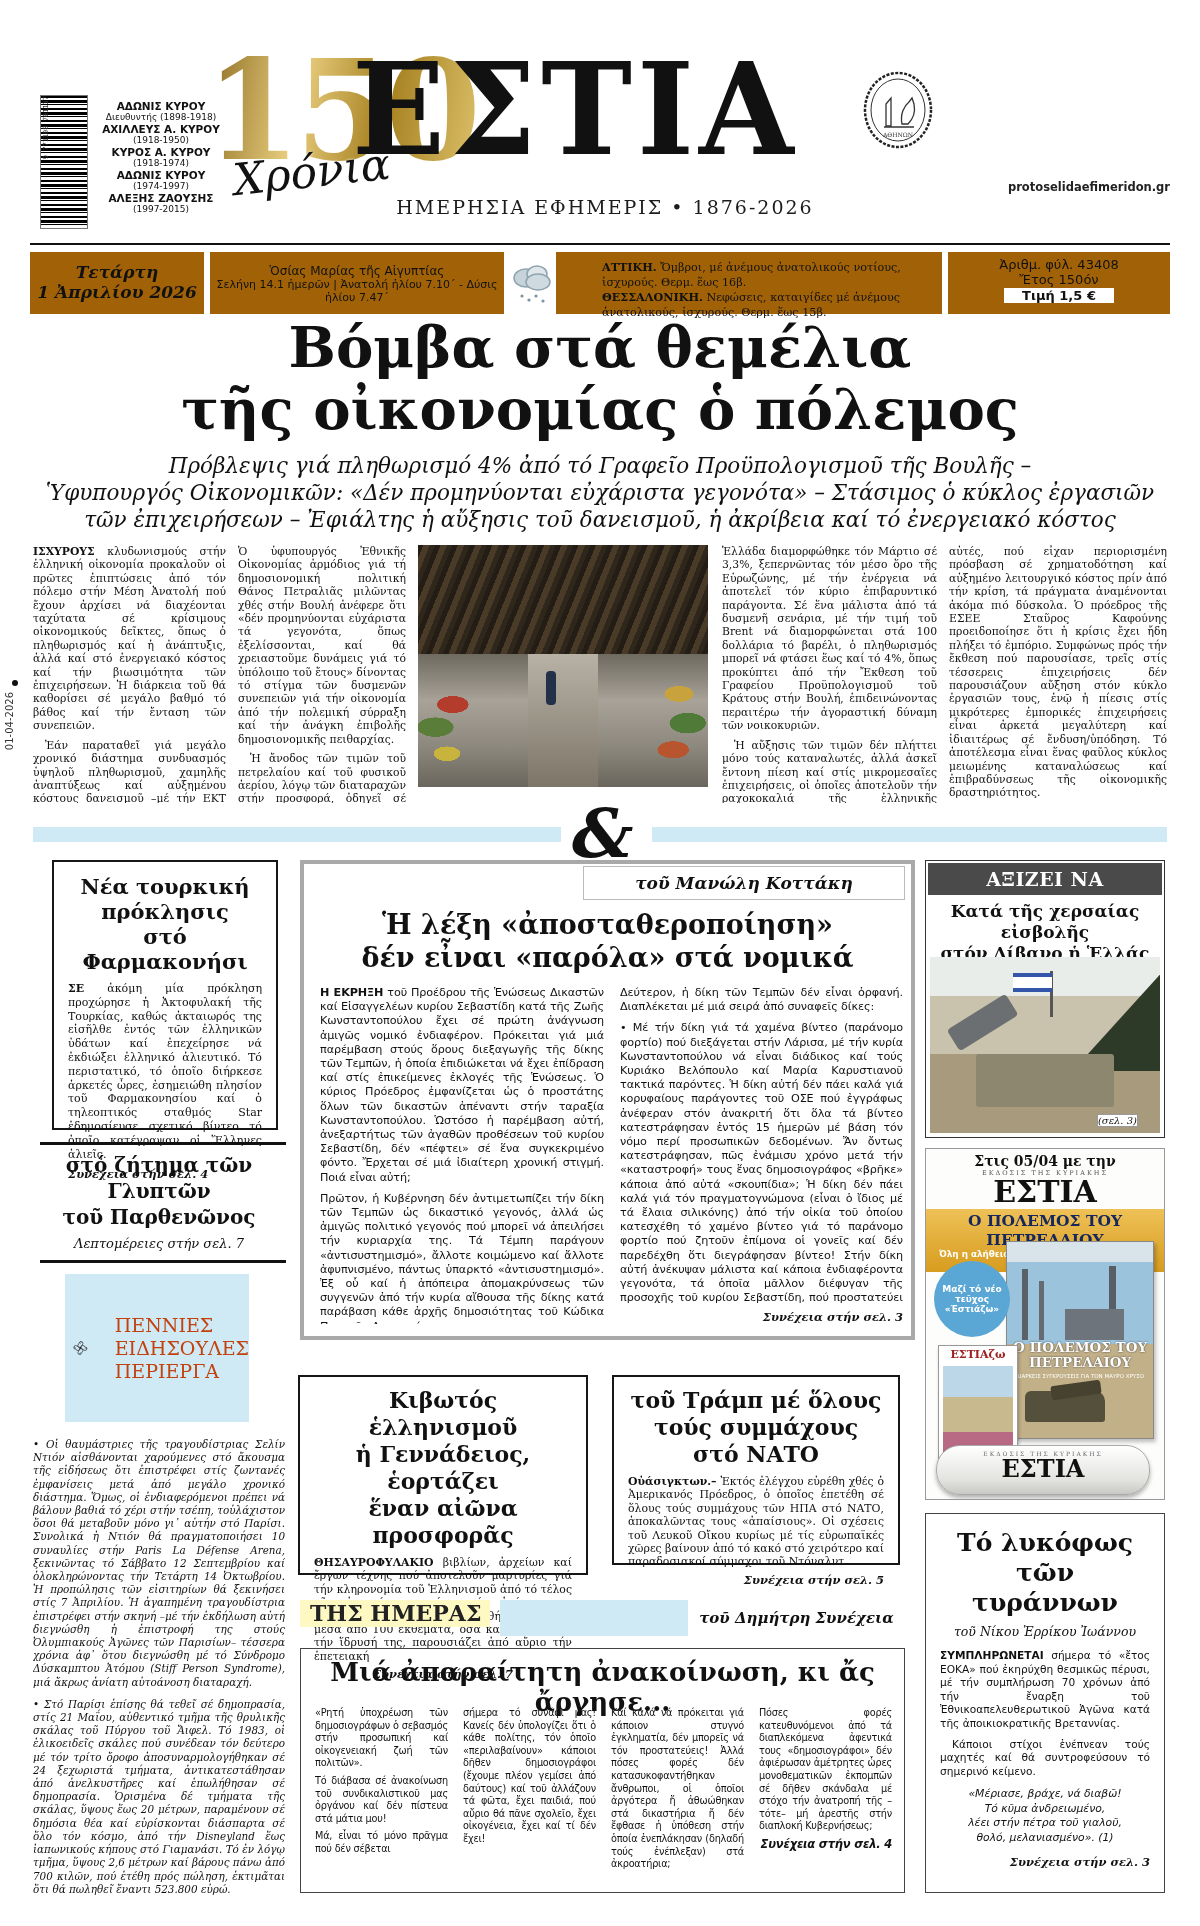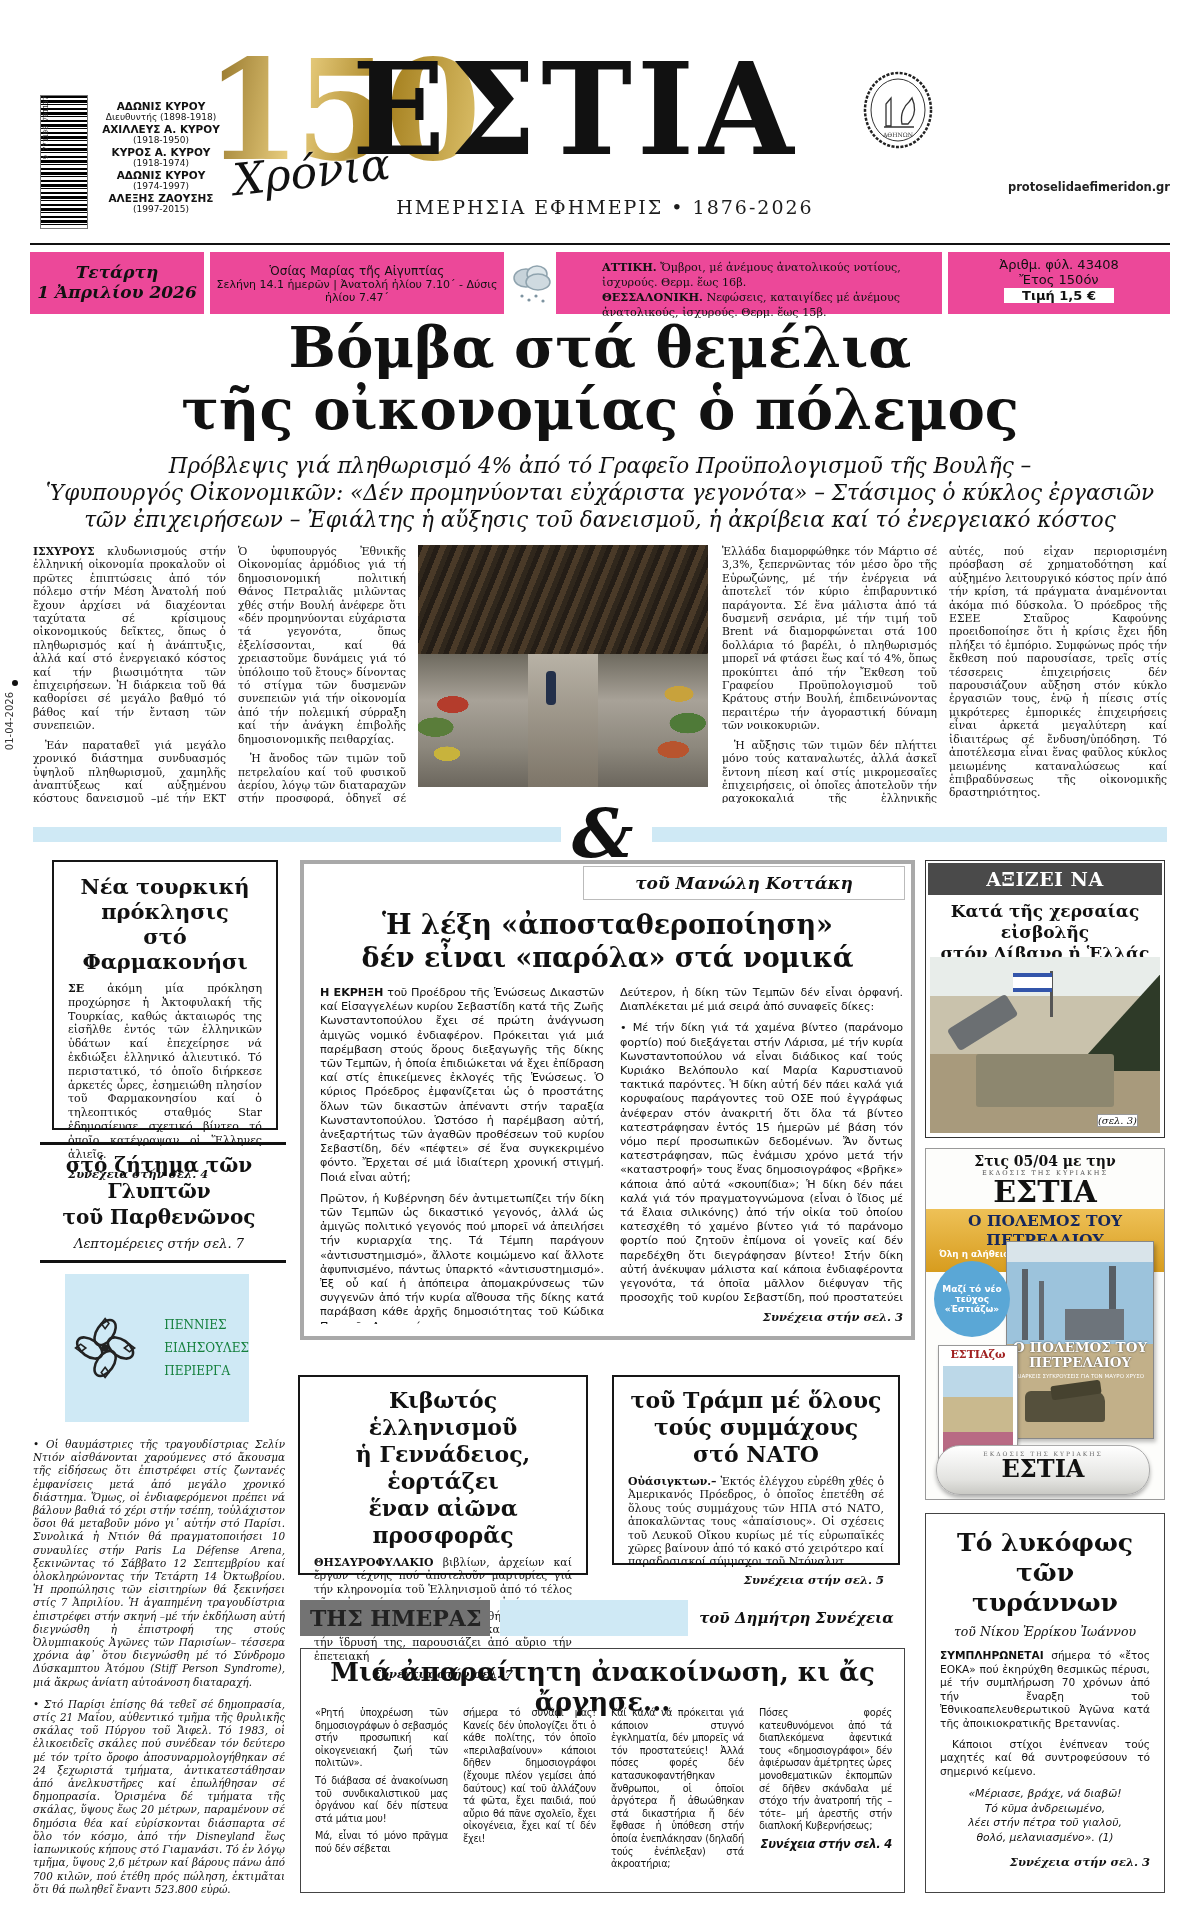--- a/index.html
+++ b/index.html
@@ -7,21 +7,21 @@
         font-family:"DejaVu Serif",serif;color:#111}
   .abs{position:absolute}
   .ser{font-family:"DejaVu Serif",serif}
   .san{font-family:"DejaVu Sans",sans-serif}
   .it{font-style:italic}
   .bd{font-weight:bold}
   .ct{text-align:center}
   .jt{text-align:justify}
   .ovh{overflow:hidden}
   .cont{font-weight:bold;font-style:italic;text-align:right;font-size:11.5px;margin-top:4px}
-  .blue{background:#ec4899}
+  .blue{background:#a16207}
   .rule{background:#111}
   .leadstrong{font-weight:bold}
   .bodytxt{font-size:10.8px;line-height:13.4px}
   .bodytxt p{margin:0 0 6px 0}
   .bodytxt p + p{text-indent:12px}
   .boxed{border:2px solid #161616}
   .kotcol{font-family:"DejaVu Sans",sans-serif;font-size:11.2px;line-height:14.2px;letter-spacing:-.1px}
   .kotcol p{margin:0 0 7px 0}
   .smallcaps{letter-spacing:2px}
   .photo-caption{position:absolute;right:22px;bottom:6px;background:#fff;color:#111;
@@ -262,21 +262,21 @@
         <ellipse cx="74" cy="50" rx="22" ry="13" transform="rotate(35 74 50)"></ellipse>
       </g>
       <circle cx="50" cy="50" r="6" fill="#222"></circle>
       <g fill="none" stroke="#222" stroke-width="2.5">
         <path d="M50 4 l6 8 -6 8 -6 -8 Z"></path>
           <path d="M50 80 l6 8 -6 8 -6 -8 Z"></path>
         <path d="M4 50 l8 -6 8 6 -8 6 Z"></path>
           <path d="M80 50 l8 -6 8 6 -8 6 Z"></path>
       </g>
     </svg>
-    <div class="ser" style="margin-left:27px;font-size:12px;line-height:23px;color:#15803d">
+    <div class="ser" style="margin-left:27px;font-size:19px;line-height:23px;color:#c2410c">
       <div>ΠΕΝΝΙΕΣ</div>
       <div>ΕΙΔΗΣΟΥΛΕΣ</div>
       <div>ΠΕΡΙΕΡΓΑ</div>
     </div>
   </div>
 
   <div class="abs ser it jt ovh" style="left:33px;top:1438px;width:252px;height:478px;font-size:10.4px;line-height:13.2px">
     <p style="margin:0 0 9px 0">• Οἱ θαυμάστριες τῆς τραγουδίστριας Σελίν Ντιόν αἰσθάνονται χαρούμενες στό ἄκουσμα τῆς εἰδήσεως ὅτι ἐπιστρέφει στίς ζωντανές ἐμφανίσεις μετά ἀπό μεγάλο χρονικό διάστημα. Ὅμως, οἱ ἐνδιαφερόμενοι πρέπει νά βάλουν βαθιά τό χέρι στήν τσέπη, τοὐλάχιστον ὅσοι θά μεταβοῦν μόνο γι᾽ αὐτήν στό Παρίσι. Συνολικά ἡ Ντιόν θά πραγματοποιήσει 10 συναυλίες στήν Paris La Défense Arena, ξεκινῶντας τό Σάββατο 12 Σεπτεμβρίου καί ὁλοκληρώνοντας τήν Τετάρτη 14 Ὀκτωβρίου. Ἡ προπώλησις τῶν εἰσιτηρίων θά ξεκινήσει στίς 7 Ἀπριλίου. Ἡ ἀγαπημένη τραγουδίστρια ἐπιστρέφει στήν σκηνή –μέ τήν ἐκδήλωση αὐτή διεγνώσθη ἡ ἐπιστροφή της στούς Ὀλυμπιακούς Ἀγῶνες τῶν Παρισίων– τέσσερα χρόνια ἀφ᾽ ὅτου διεγνώσθη μέ τό Σύνδρομο Δύσκαμπτου Ἀτόμου (Stiff Person Syndrome), μιά ἄκρως ἀνίατη αὐτοάνοση διαταραχή.</p>
     <p style="margin:0">• Στό Παρίσι ἐπίσης θά τεθεῖ σέ δημοπρασία, στίς 21 Μαΐου, αὐθεντικό τμῆμα τῆς θρυλικῆς σκάλας τοῦ Πύργου τοῦ Ἄιφελ. Τό 1983, οἱ ἑλικοειδεῖς σκάλες πού συνέδεαν τόν δεύτερο μέ τόν τρίτο ὄροφο ἀποσυναρμολογήθηκαν σέ 24 ξεχωριστά τμήματα, ἀντικατεστάθησαν ἀπό ἀνελκυστῆρες καί ἐπωλήθησαν σέ δημοπρασία. Ὁρισμένα δέ τμήματα τῆς σκάλας, ὕψους ἕως 20 μέτρων, παραμένουν σέ δημόσια θέα καί εὑρίσκονται διάσπαρτα σέ ὅλο τόν κόσμο, ἀπό τήν Disneyland ἕως ἰαπωνικούς κήπους στό Γιαμανάσι. Τό ἐν λόγῳ τμῆμα, ὕψους 2,6 μέτρων καί βάρους πάνω ἀπό 700 κιλῶν, πού ἐτέθη πρός πώληση, ἐκτιμᾶται ὅτι θά πωληθεῖ ἔναντι 523.800 εὐρώ.</p>
   </div>
@@ -297,21 +297,21 @@
     <div class="ser bd ct" style="font-size:22px;line-height:27px">
       <div>τοῦ Τράμπ μέ ὅλους</div>
       <div>τούς συμμάχους στό ΝΑΤΟ</div>
     </div>
     <div class="ser jt" style="font-size:10.9px;line-height:13.4px;margin-top:7px">
       <span class="leadstrong">Οὐάσιγκτων.–</span><span> Ἐκτός ἐλέγχου εὑρέθη χθές ὁ Ἀμερικανός Πρόεδρος, ὁ ὁποῖος ἐπετέθη σέ ὅλους τούς συμμάχους τῶν ΗΠΑ στό ΝΑΤΟ, ἀποκαλῶντας τους «ἀπαίσιους». Οἱ σχέσεις τοῦ Λευκοῦ Οἴκου κυρίως μέ τίς εὐρωπαϊκές χῶρες βαίνουν ἀπό τό κακό στό χειρότερο καί παραδοσιακοί σύμμαχοι τοῦ Ντόναλντ</span>
     </div>
     <div class="cont">Συνέχεια στήν σελ. 5</div>
   </div>
 
-  <div class="abs" style="left:300px;top:1600px;width:190px;height:36px;background:#737373;display:flex;align-items:center">
+  <div class="abs" style="left:300px;top:1600px;width:190px;height:27px;background:#fef9c3;display:flex;">
     <span class="ser bd" style="font-size:22px;margin-left:10px;color:#222">ΤΗΣ ΗΜΕΡΑΣ</span>
   </div>
   <div class="abs" style="left:500px;top:1600px;width:405px;height:36px;background:#cfe9f5"></div>
   <div class="abs" style="left:688px;top:1600px;width:217px;height:36px;background:#fff;display:flex;align-items:center;justify-content:center">
     <span class="ser it bd" style="font-size:15px">τοῦ Δημήτρη Συνέχεια</span>
   </div>
 
   <div class="abs" style="left:300px;top:1648px;width:605px;height:245px;border:1px solid #444;box-sizing:border-box">
     <div class="ser bd ct" style="font-size:26px;margin-top:8px">Μιά ἀπαραίτητη ἀνακοίνωση, κι ἄς ἄργησε...</div>
     <div class="daycol" style="left:14px">

